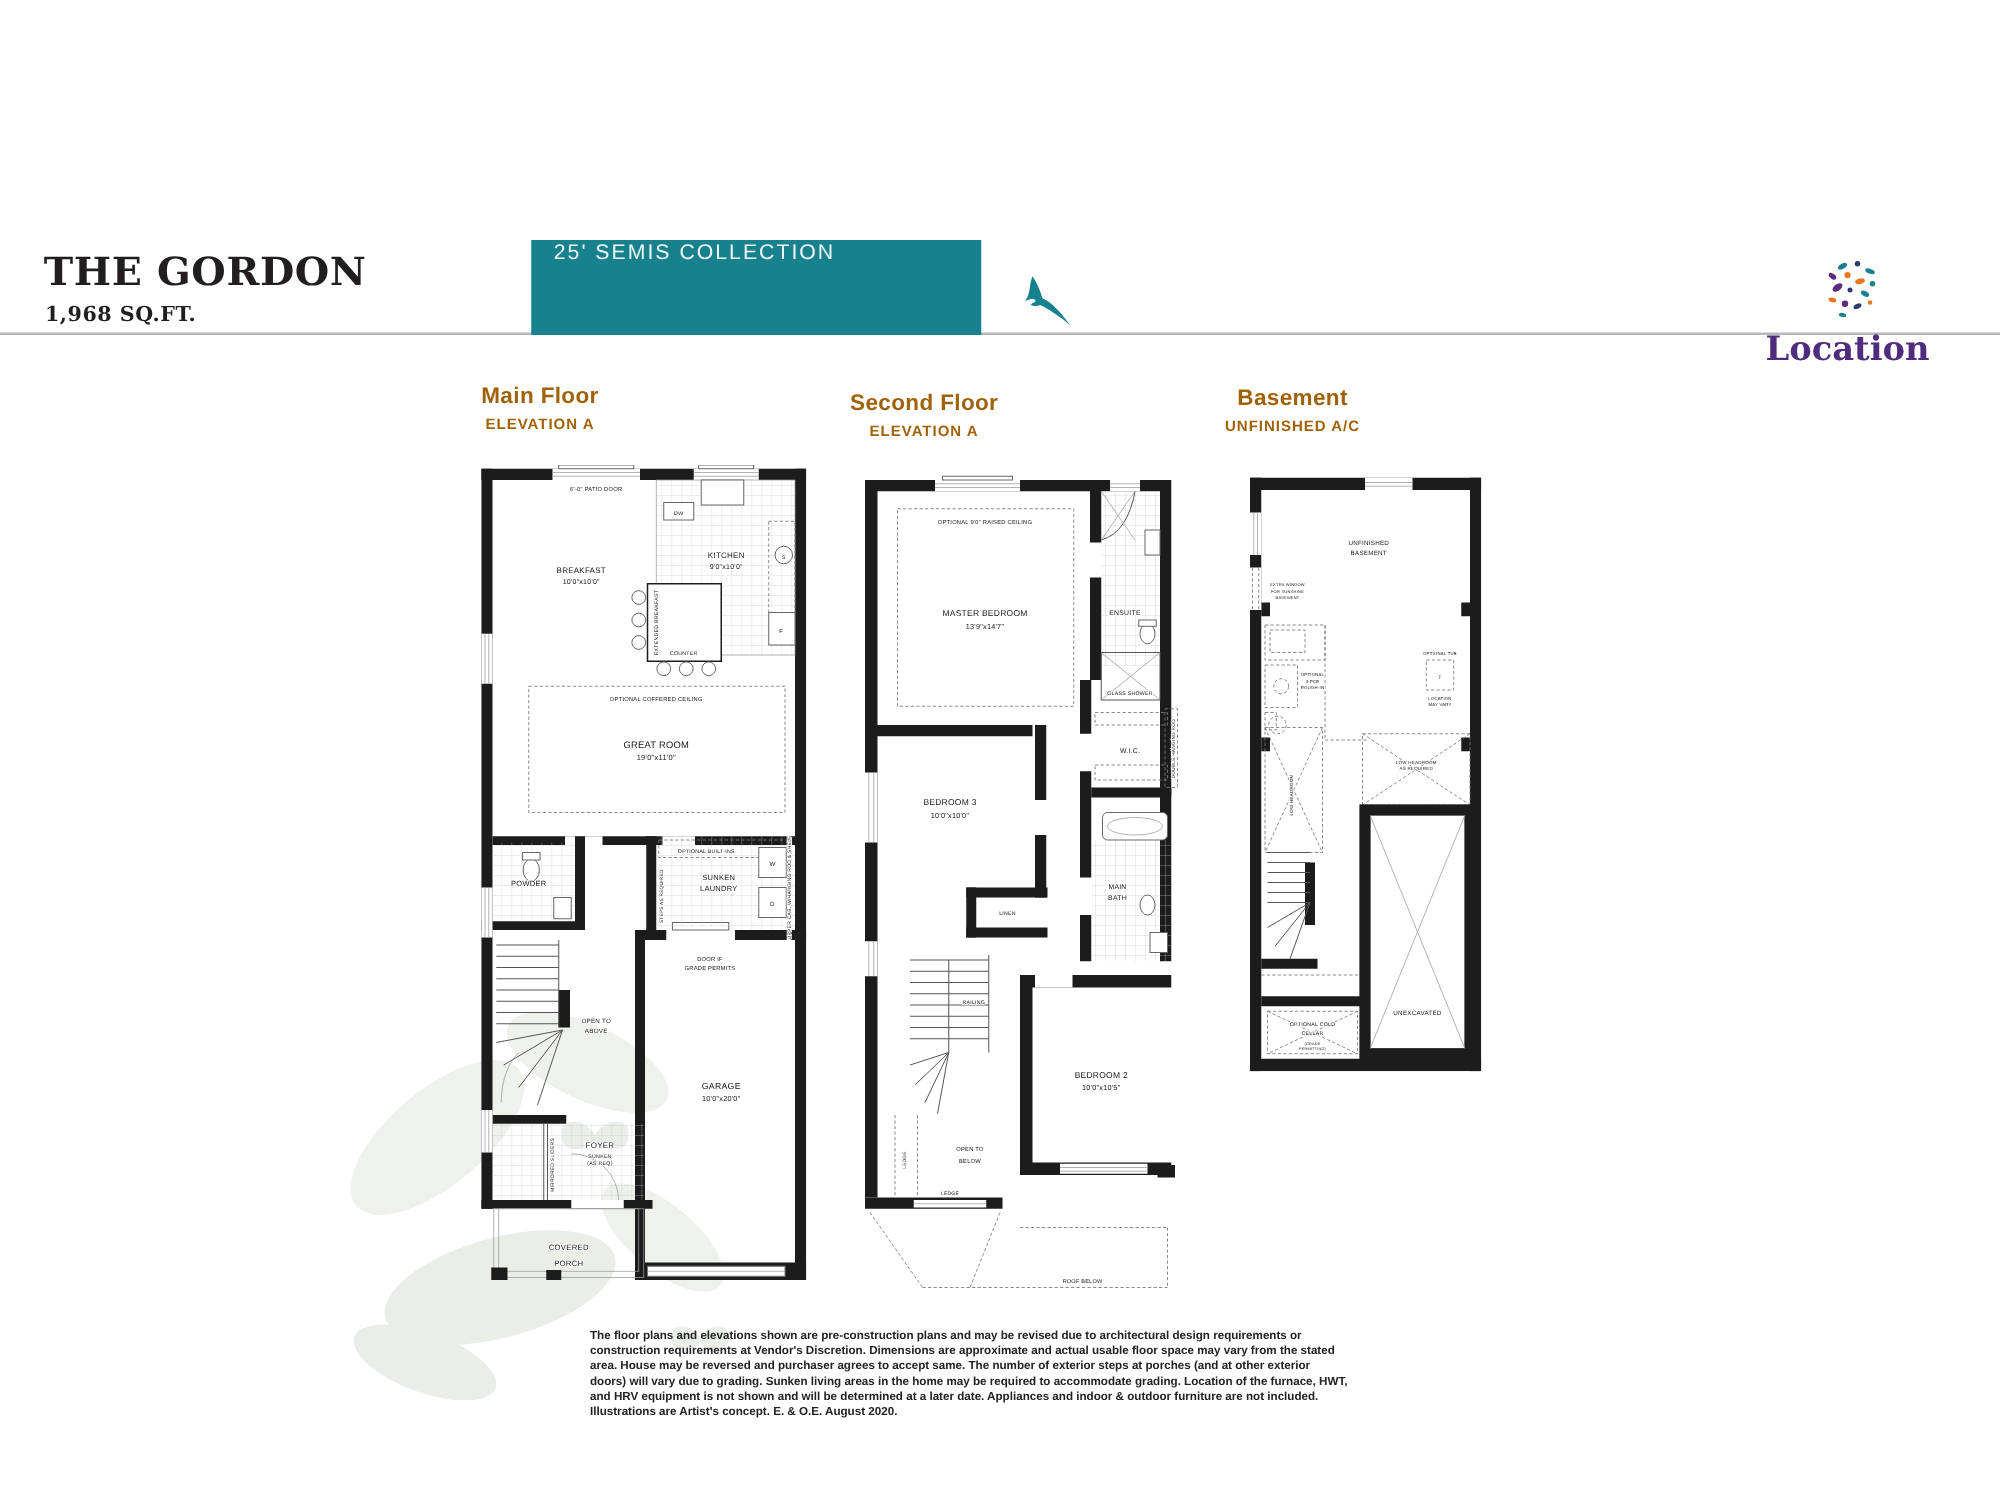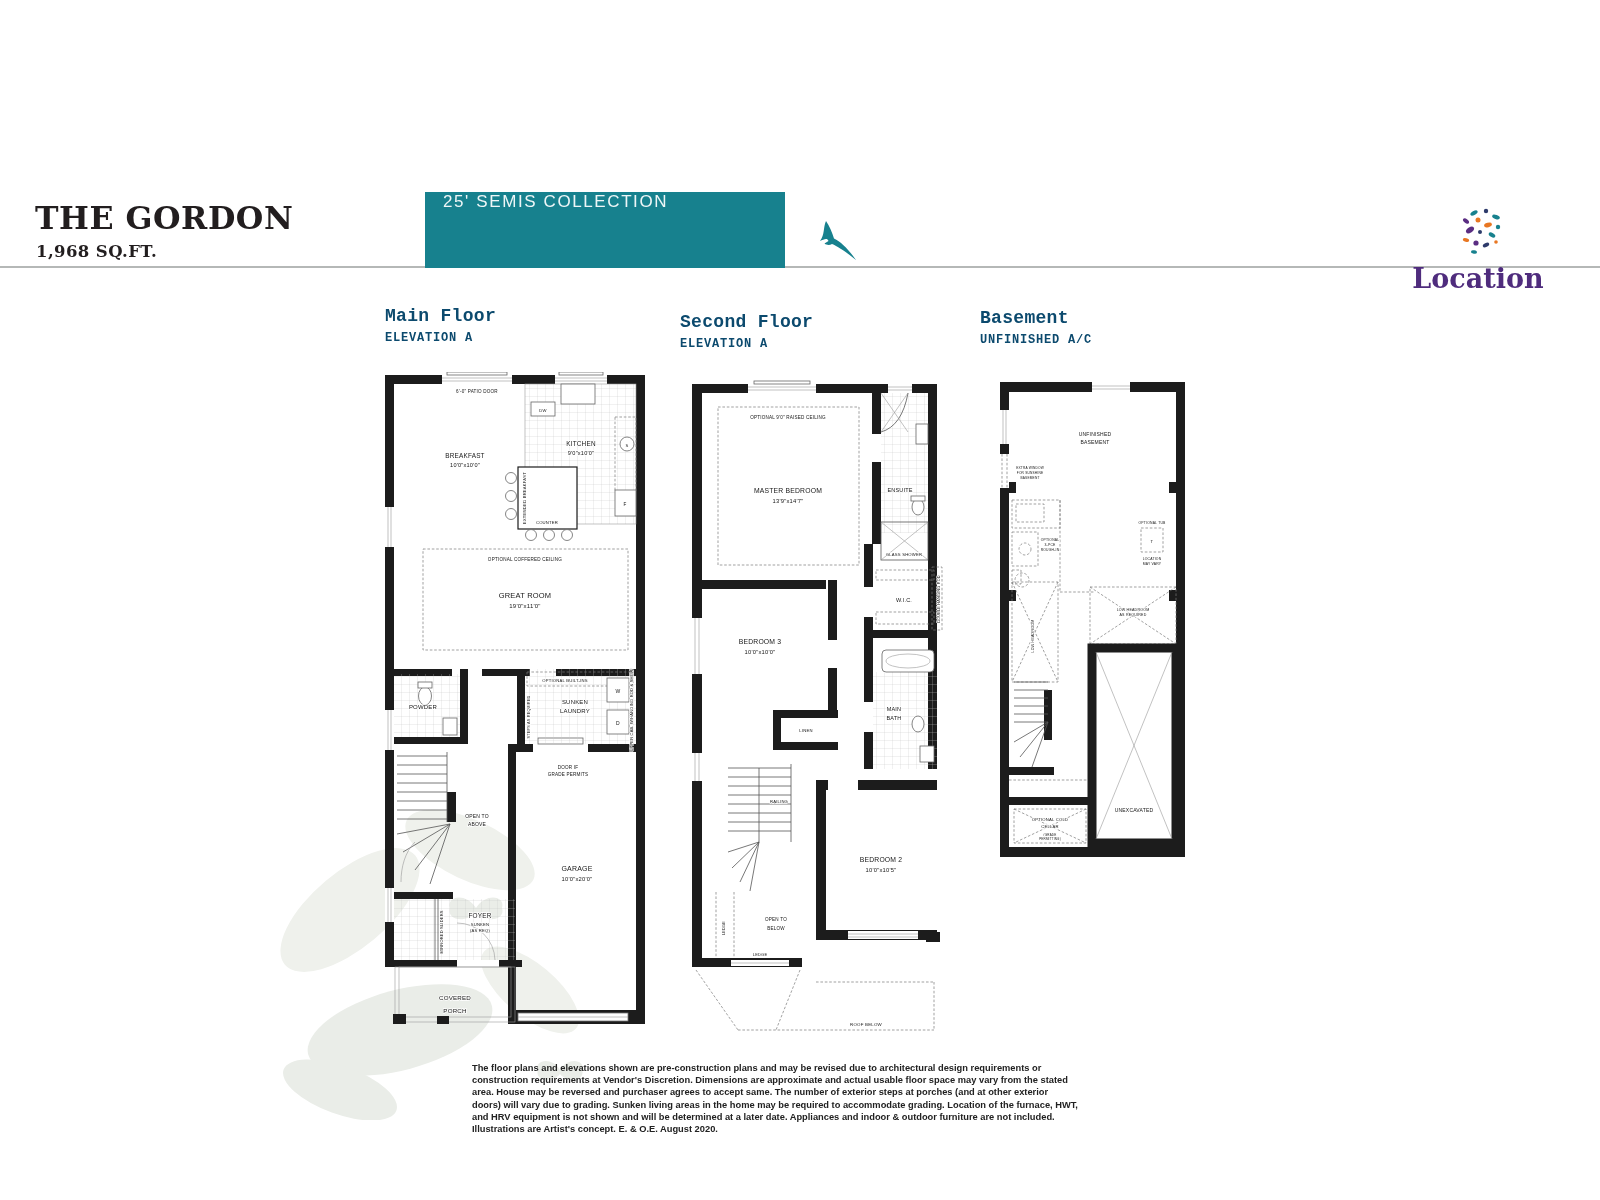--- a/index.html
+++ b/index.html
@@ -11,21 +11,21 @@
          font-size:31px;color:#221e1f;letter-spacing:.5px;transform:scaleX(1.02);transform-origin:left;}
   #sqft{left:36px;top:242px;font-family:"DejaVu Serif",serif;font-weight:800;
         font-size:16.5px;color:#221e1f;letter-spacing:.4px;}
   #rule{left:0;top:266px;width:1600px;height:2px;background:#b5b8b7;}
   #banner{left:425px;top:192px;width:360px;height:76px;display:flex;align-items:flex-start;}
   #banner span{color:#eef6f7;font-size:17px;letter-spacing:1.6px;padding-left:18px;}
   #bird{left:812px;top:220px;}
   #brand{left:1408px;top:205px;width:140px;text-align:center;}
   #brandname{font-family:"DejaVu Serif",serif;font-weight:700;font-size:27px;color:#4f2c7d;margin-top:2px;}
   
-  .ph{font-family:Liberation Mono, monospace;color:#0c4a6e;}
+  .ph{font-family:Liberation Sans, sans-serif;color:#a16207;text-align:center;}
   .ph .nm{font-size:18px;font-weight:600;letter-spacing:.3px;}
   .ph .el{font-size:12px;font-weight:600;letter-spacing:.8px;margin-top:5px;}
   
   #disc{left:472px;top:1053px;width:606px;font-size:9.3px;line-height:1.3;color:#222;font-weight:bold;}
   
   svg text{font-family:"Liberation Sans",sans-serif;fill:#161616;text-anchor:middle;
            paint-order:stroke;stroke:#ffffff;stroke-width:1.3px;letter-spacing:.2px;}
   .w{fill:#1c1c1c;stroke:none;}
   .opn{fill:#ffffff;stroke:none;}
   .ln{stroke:#555;stroke-width:.8;fill:none;}

